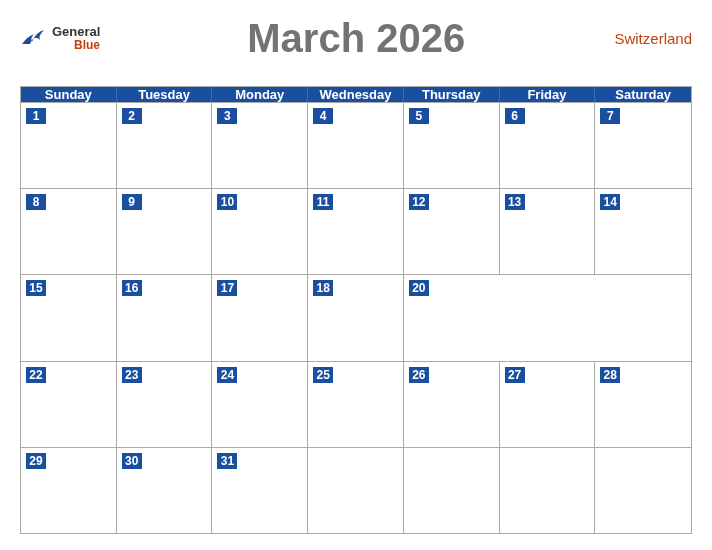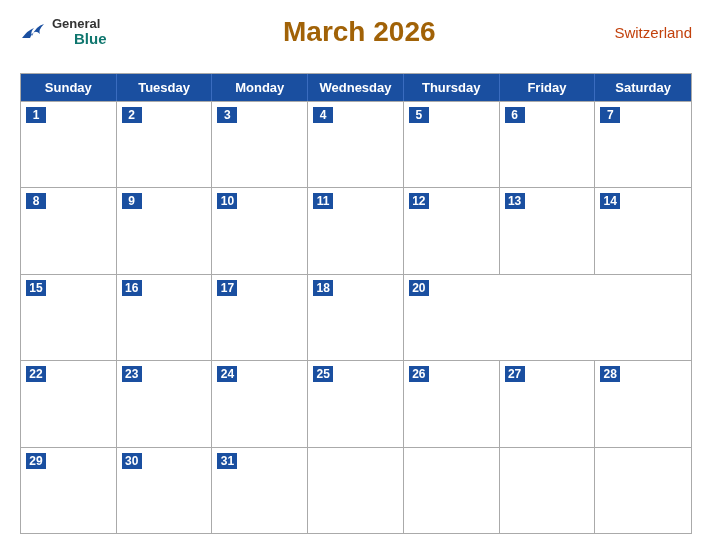--- a/index.html
+++ b/index.html
@@ -26,23 +26,23 @@
       margin-bottom: 2px;
     }
 
     .logo-wrap {
       display: flex;
       align-items: center;
       gap: 4px;
     }
 
     .title {
-      font-size: 28px;
+      font-size: 40px;
       font-weight: bold;
-      color: #a16207;
+      color: #737373;
       text-align: center;
     }
 
     .country {
       font-size: 15px;
       color: #c2410c;
       text-align: right;
       min-width: 80px;
     }
 
@@ -57,21 +57,21 @@
       display: grid;
       grid-template-columns: repeat(7, 1fr);
       background: #1a4fa0;
     }
 
     .cal-header-cell {
       color: #fff;
       font-size: 13px;
       font-weight: bold;
       text-align: center;
-      padding: 6px 2px;
+      padding: 0 2px;
       border-right: 1px solid #3a6cbf;
     }
 
     .cal-header-cell:last-child {
       border-right: none;
     }
 
     .cal-body {
       flex: 1;
       display: flex;
@@ -116,21 +116,21 @@
 </head>
 <body>
 
 <div class="header">
   <div class="logo-wrap">
     <svg class="logo-bird" viewBox="0 0 28 22" xmlns="http://www.w3.org/2000/svg">
       <path d="M2 18 Q8 10 14 8 Q10 12 12 16 Q16 6 24 4 Q18 10 20 14 Q14 8 10 18 Z" fill="#1a4fa0"></path>
     </svg>
     <div>
       <div style="font-size:13px;font-weight:bold;color:#333;line-height:1.1;">General</div>
-      <div style="font-size:15px;font-weight:bold;color:#0f766e;line-height:1.1;padding-left:22px;">Blue</div>
+      <div style="font-size:12px;font-weight:bold;color:#c2410c;line-height:1.1;padding-left:22px;">Blue</div>
     </div>
   </div>
   <div class="title">March 2026</div>
   <div class="country">Switzerland</div>
 </div>
 
 <div class="calendar">
   <div class="cal-header-row">
     <div class="cal-header-cell">Sunday</div>
     <div class="cal-header-cell">Tuesday</div>

